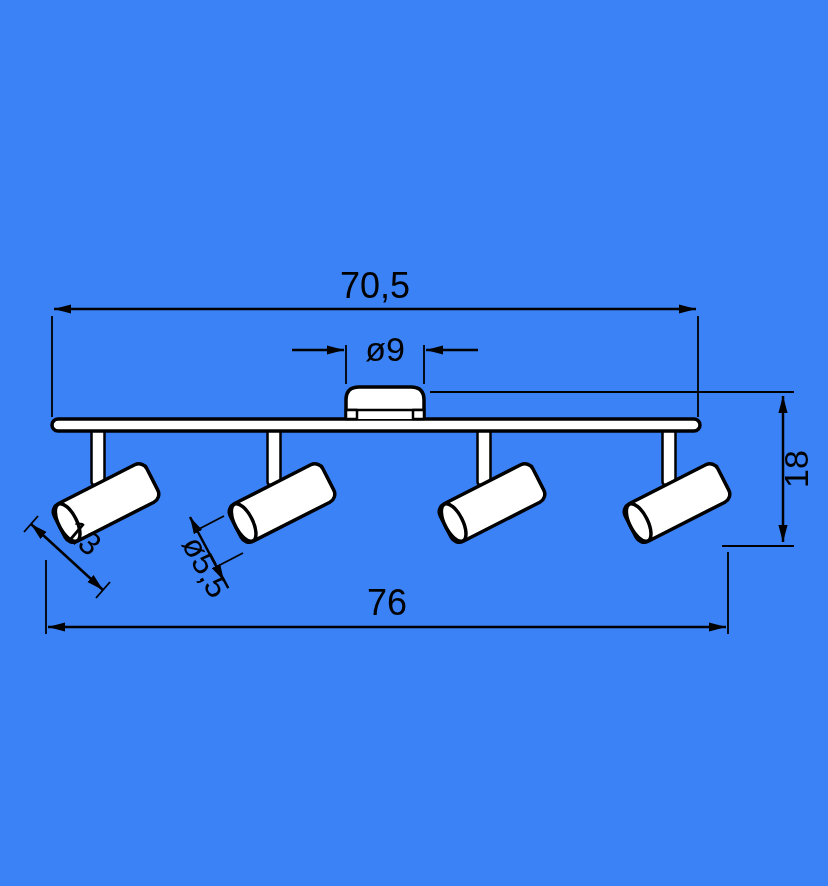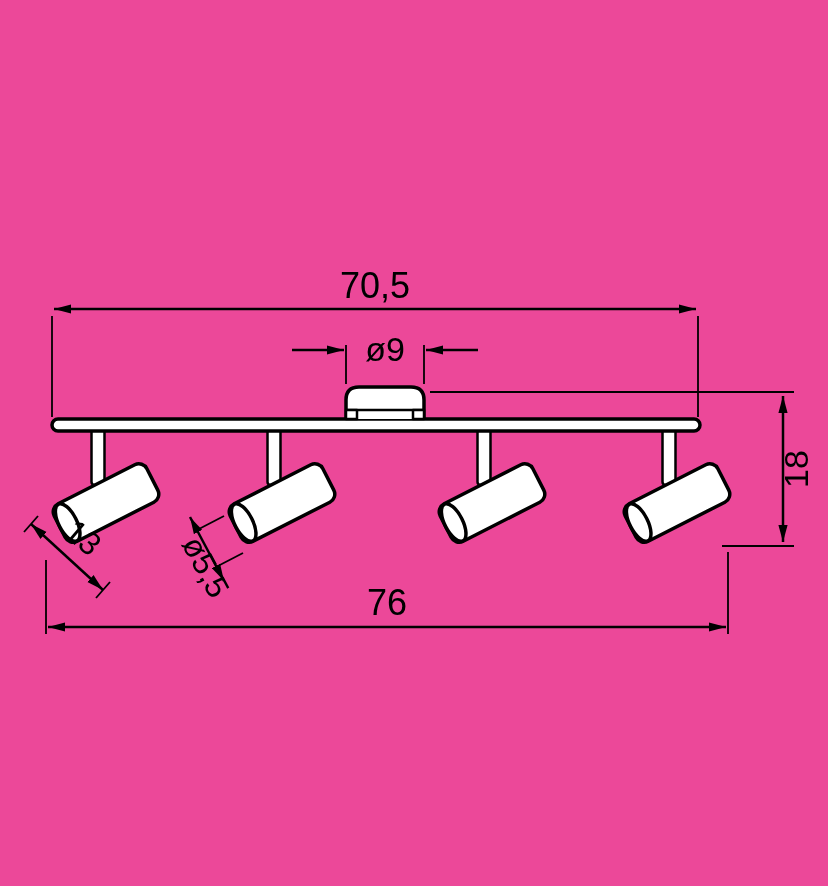--- a/index.html
+++ b/index.html
@@ -1,19 +1,19 @@
 <!DOCTYPE html>
 <html><head>
 <meta charset="utf-8">
 <style>
   html,body{margin:0;padding:0;background:#ffffff;}
   .page{
     position:relative;
     width:828px;height:886px;
-    background:#ec4899;
+    background:#3b82f6;
     font-family:"Liberation Sans", sans-serif;
     overflow:hidden;
   }
   svg{display:block;}
   text{
     font-family:"Liberation Sans", sans-serif;
     fill:#000000;
   }
   .dim-label-lg{font-size:36px;}
   .dim-label-md{font-size:34px;}

